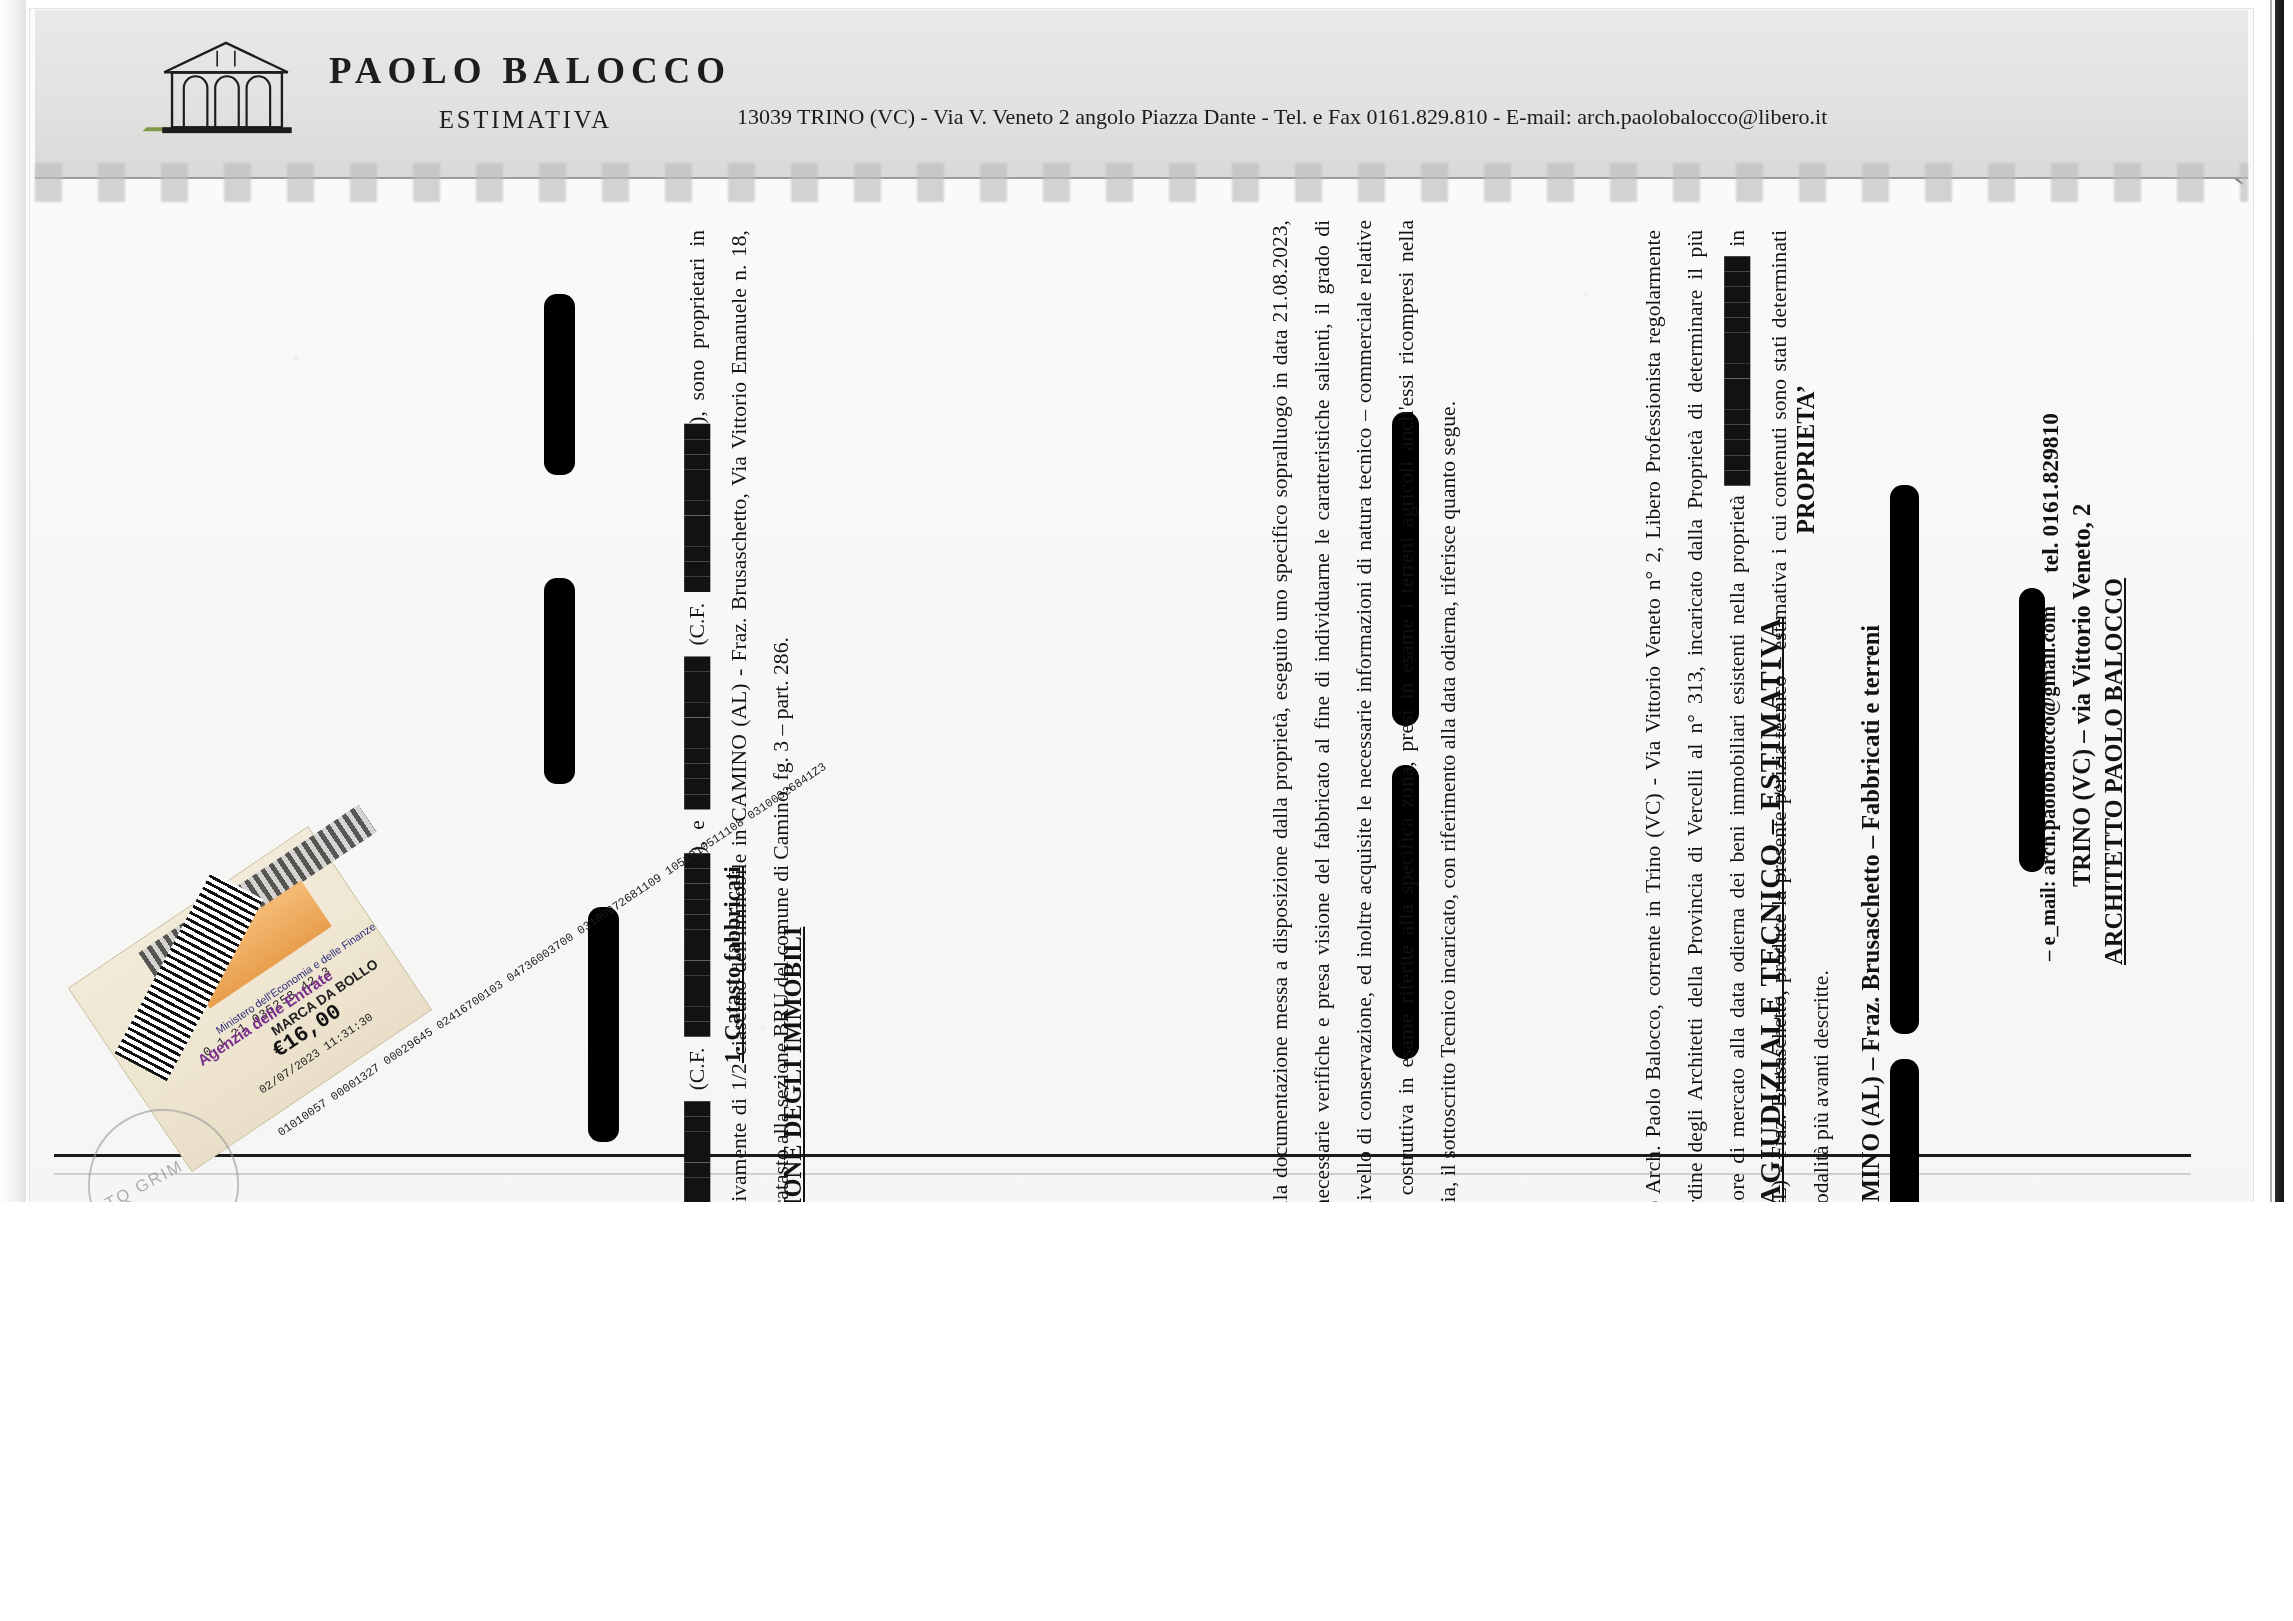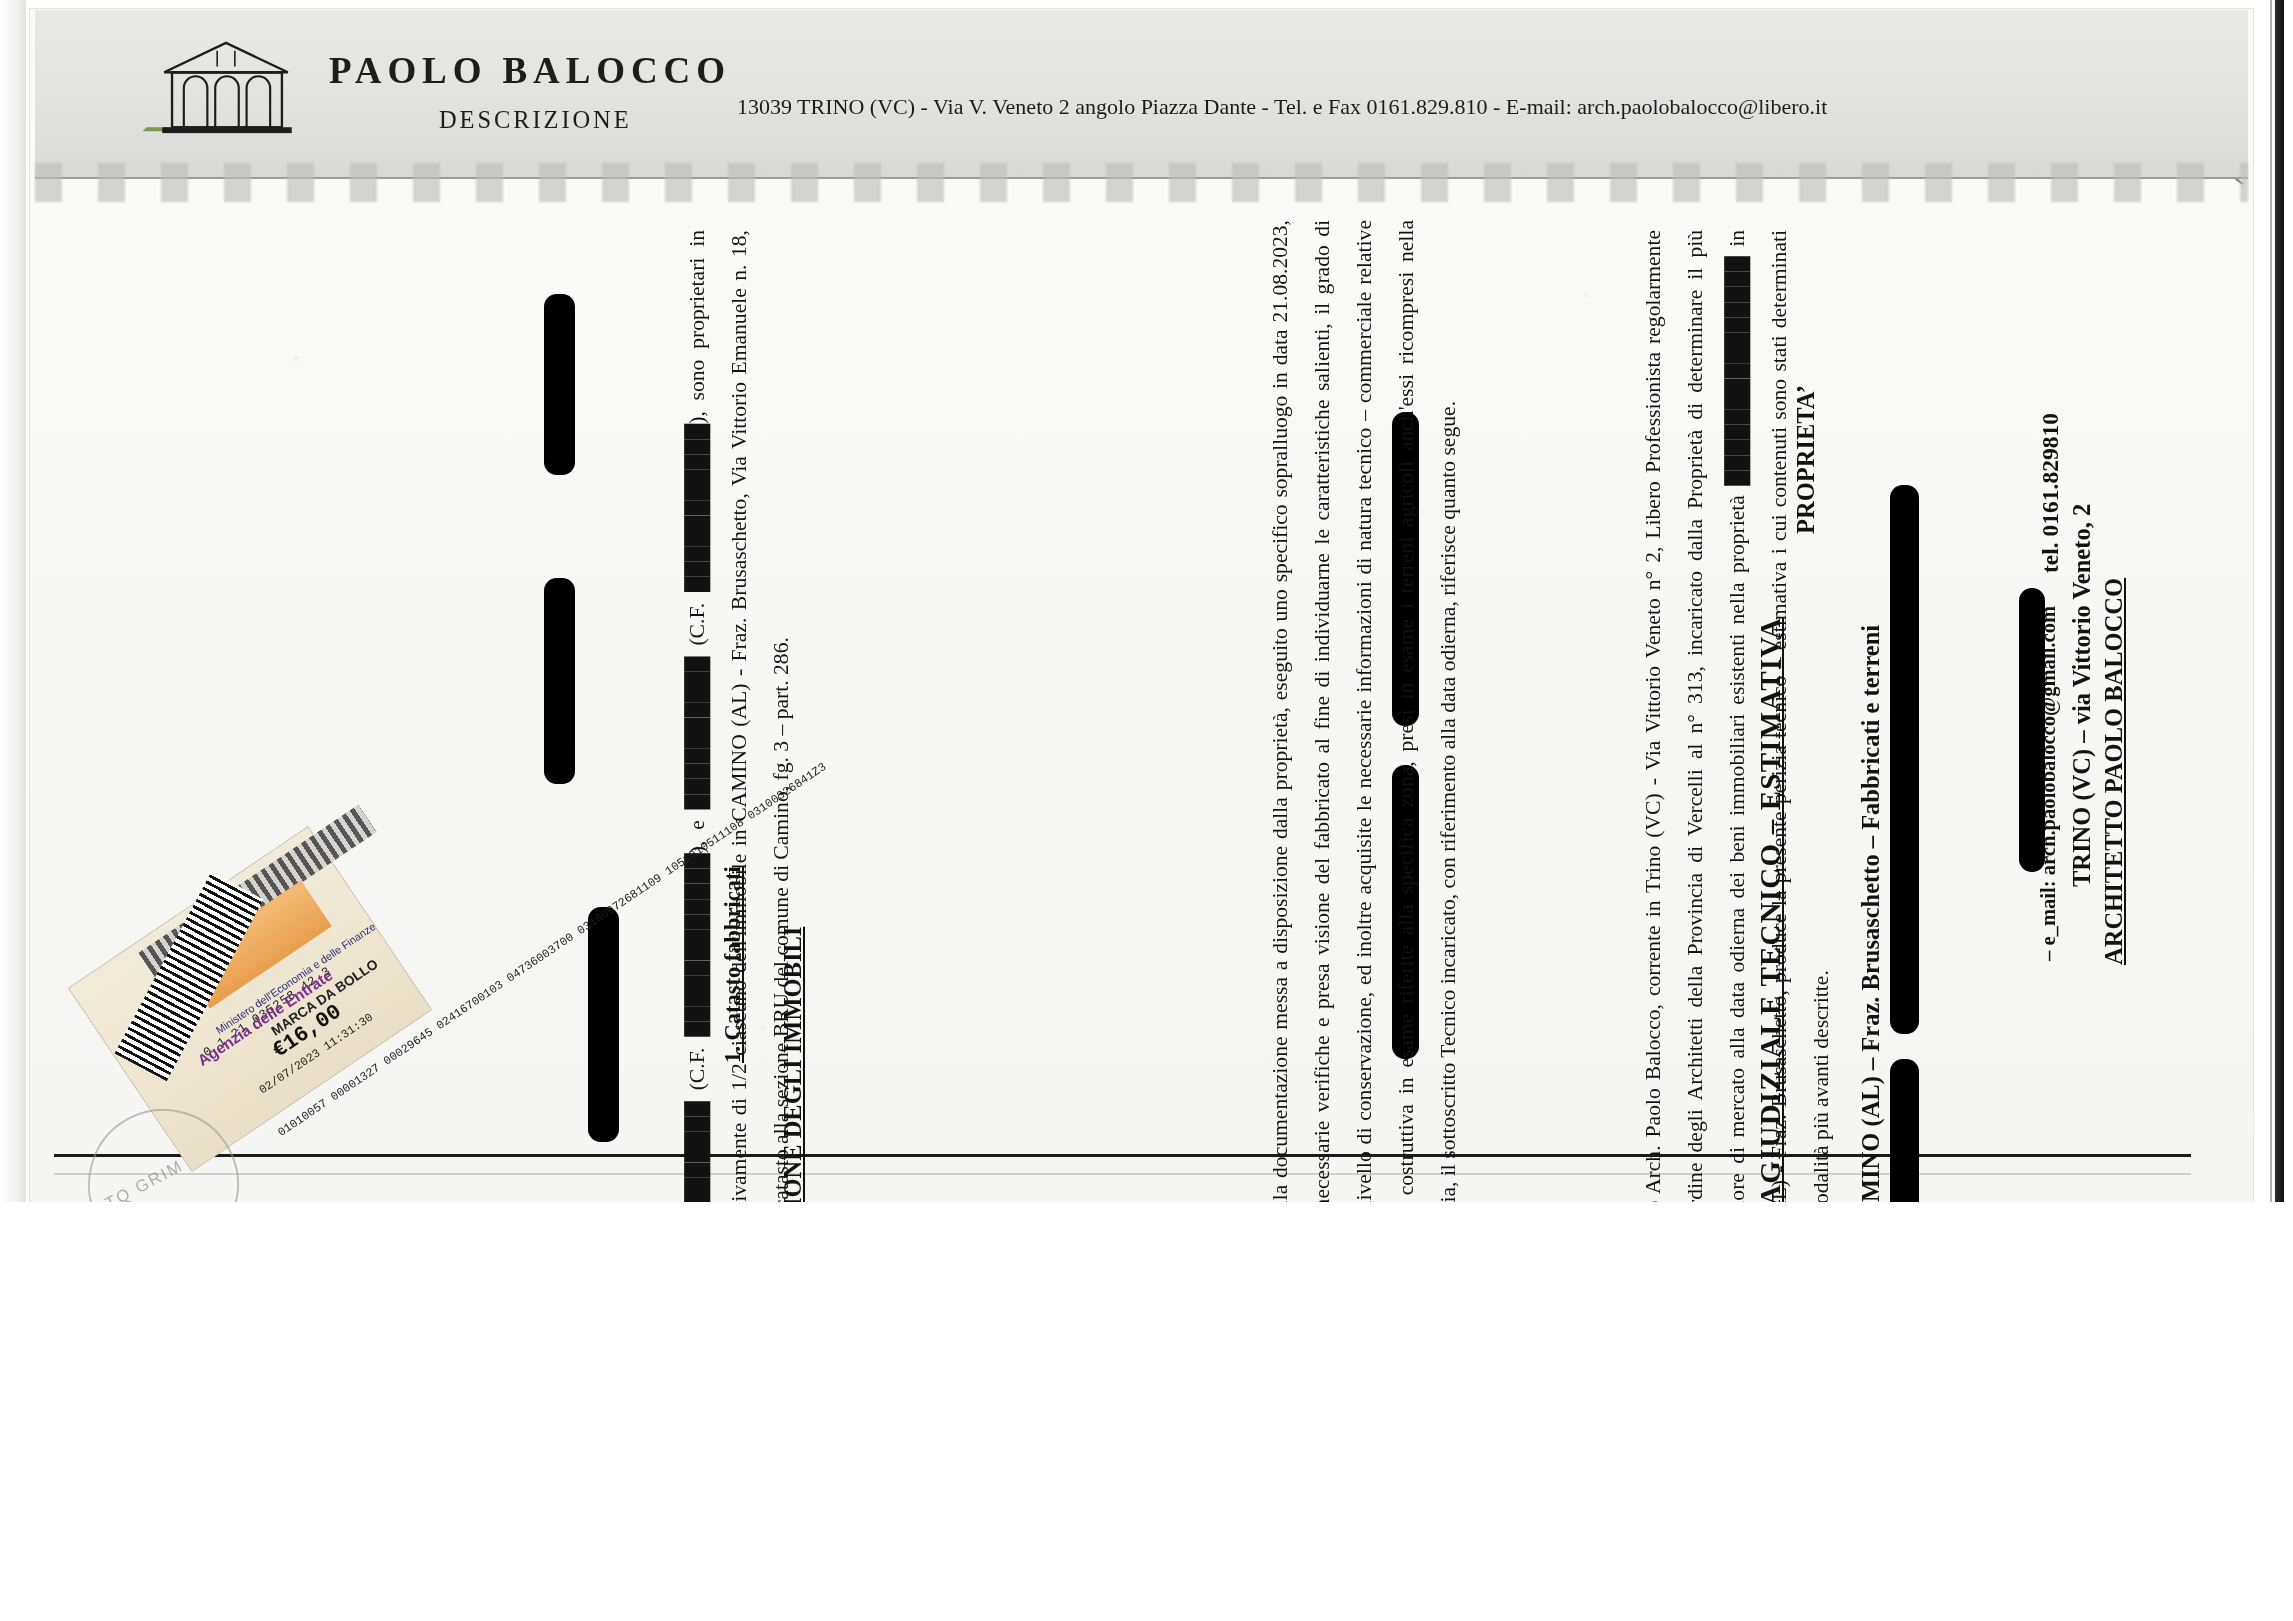--- a/index.html
+++ b/index.html
@@ -116,21 +116,21 @@
   }
   .lh-role {
     position: absolute;
     left: 404px; top: 96px;
     font-size: 24.5px;
     letter-spacing: 2.9px;
     color: #1d1d1d;
   }
   .lh-contact {
     position: absolute;
-    left: 702px; top: 84px;
+    left: 702px; top: 94px;
     font-size: 22px;
     color: #1b1b1b;
     white-space: nowrap;
   }
 
   
   .vtext {
     position: absolute;
     transform-origin: 0 0;
     transform: rotate(-90deg);
@@ -310,21 +310,21 @@
       <path d="M48 40 L162 40" stroke="#1d1d1d" stroke-width="2.4"></path>
       <rect x="50" y="40" width="112" height="56" fill="none" stroke="#1d1d1d" stroke-width="2.4"></rect>
       <path d="M62 96 L62 56 A12 12 0 0 1 86 56 L86 96" fill="none" stroke="#1d1d1d" stroke-width="2.2"></path>
       <path d="M94 96 L94 56 A12 12 0 0 1 118 56 L118 96" fill="none" stroke="#1d1d1d" stroke-width="2.2"></path>
       <path d="M126 96 L126 56 A12 12 0 0 1 150 56 L150 96" fill="none" stroke="#1d1d1d" stroke-width="2.2"></path>
       <rect x="40" y="96" width="132" height="6" fill="#1d1d1d"></rect>
       <path d="M96 18 L96 34 M114 18 L114 34" stroke="#1d1d1d" stroke-width="1.6"></path>
     </svg>
 
     <div class="lh-name">PAOLO  BALOCCO</div>
-    <div class="lh-role">DESCRIZIONE</div>
+    <div class="lh-role">ESTIMATIVA</div>
     <div class="lh-contact">13039 TRINO (VC) - Via V. Veneto 2 angolo Piazza Dante - Tel. e Fax 0161.829.810 - E-mail: arch.paolobalocco@libero.it</div>
   </div>
 
   <div class="vtext b u" style="left:2100px; top:965px; font-size:24.5px;">ARCHITETTO PAOLO BALOCCO</div>
   <div class="vtext b" style="left:2068px; top:887px; font-size:24.5px;">TRINO (VC) – via Vittorio Veneto, 2</div>
   <div class="vtext b" style="left:2037px; top:573px; font-size:23.5px;">tel. 0161.829810</div>
   <div class="vtext b" style="left:2037px; top:961px; font-size:20.6px;">–  e_mail: arch.paolobalocco@gmail.com</div>
 
   <div class="redact" style="left:2019px; top:588px; width:25.5px; height:284px;"></div>
 

